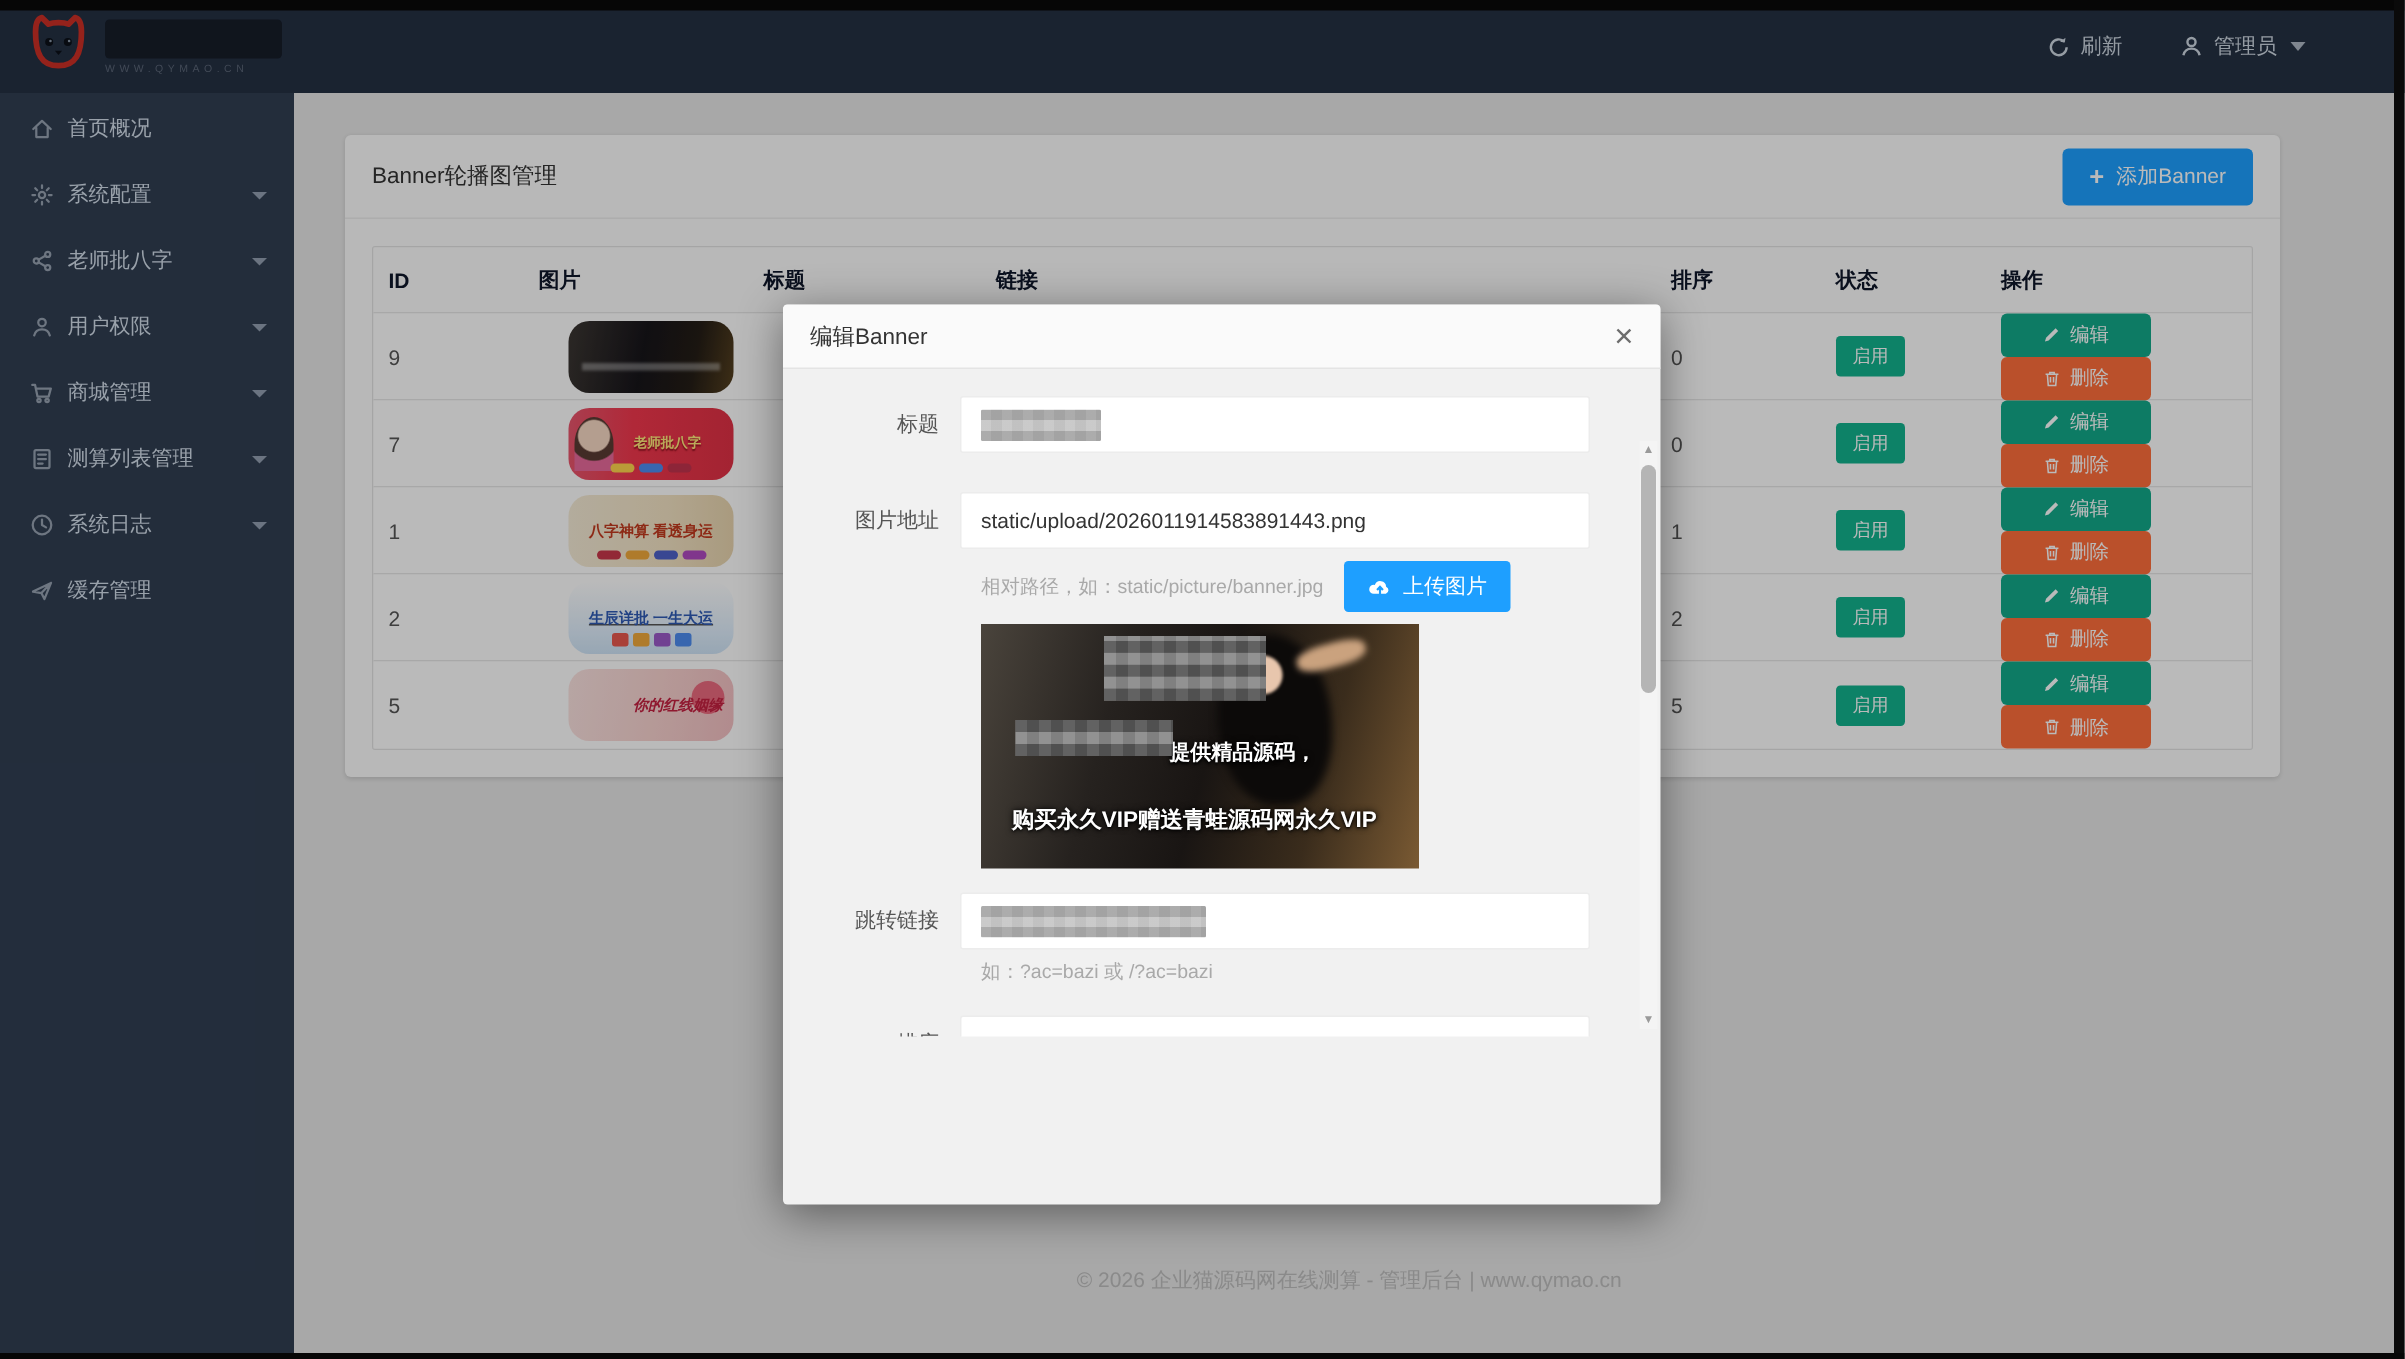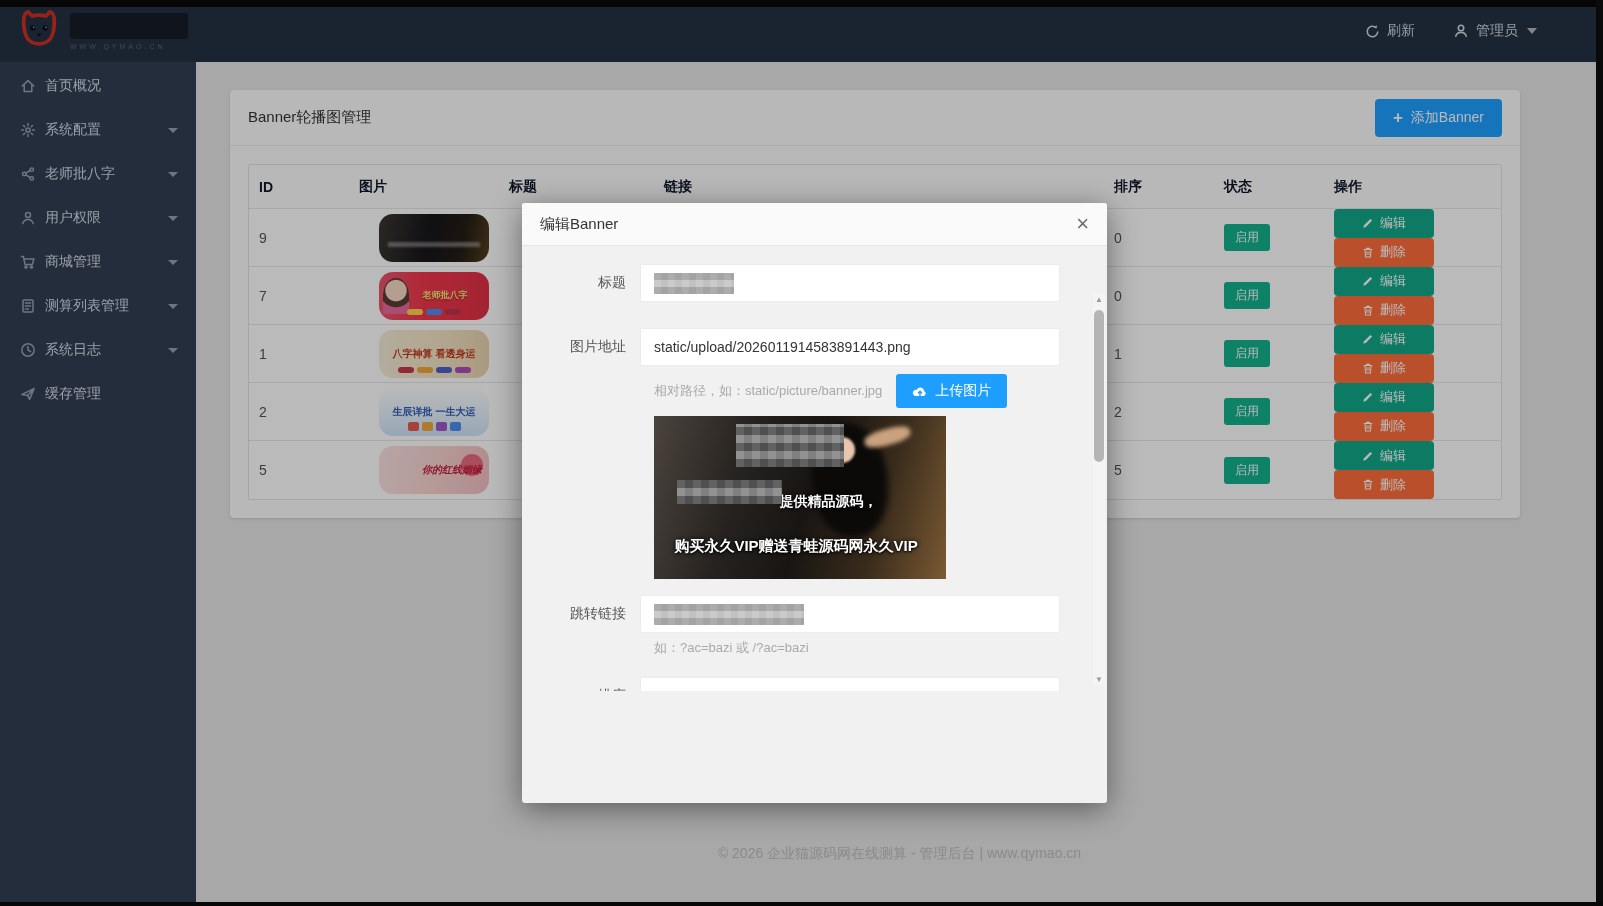--- a/index.html
+++ b/index.html
@@ -58,21 +58,21 @@
   .b-red { background:linear-gradient(90deg,#e8566d 0%,#f2374d 40%,#e03145 100%); }
   .b-red::before { content:""; position:absolute; left:4px; top:6px; width:26px; height:36px; border-radius:50% 50% 0 0;
                    background:radial-gradient(circle at 50% 35%,#f7d9c4 0 38%,#5a3b33 42% 60%,#e86a9c 64%); }
   .b-red .bt { color:#ffe87a; text-shadow:0 1px 1px #90101f; margin-left:22px; }
   .b-red .pills i:nth-child(1){background:#ffd54d;} .b-red .pills i:nth-child(2){background:#4d8df0;}
   .b-red .pills i:nth-child(3){background:#c2334d;}
   .b-cream { background:linear-gradient(90deg,#f6ecd7,#f3e3c4 60%,#e8d4ae); }
   .b-cream .bt { color:#c23a1f; font-size:10px; }
   .b-cream .pills i:nth-child(1){background:#c9374a;} .b-cream .pills i:nth-child(2){background:#f0a93c;}
   .b-cream .pills i:nth-child(3){background:#4f62c9;} .b-cream .pills i:nth-child(4){background:#b04ac1;}
-  .b-blue { background:linear-gradient(180deg,#ffffff,#dfeefc 70%,#cfe4f7); }
+  .b-blue { background:linear-gradient(180deg,#ffffff,#dfeefc 70%,#cfe4f7);text-decoration:underline; }
   .b-blue .bt { color:#2f5bb5; font-size:10px; }
   .b-blue .pills i { width:11px; height:9px; border-radius:2px; }
   .b-blue .pills i:nth-child(1){background:#e8584f;} .b-blue .pills i:nth-child(2){background:#f0a93c;}
   .b-blue .pills i:nth-child(3){background:#9b59c9;} .b-blue .pills i:nth-child(4){background:#4d8df0;}
   .b-pink { background:linear-gradient(100deg,#fbe3e1,#f8d2cf 55%,#f3bfc2); }
   .b-pink .bt { color:#c42141; font-size:10px; font-style:italic;margin-left:36px; }
   .b-pink::after { content:""; position:absolute; right:6px; top:8px; width:22px; height:22px; border-radius:50%;
                    background:#e8526b; opacity:.8; }
 
   .badge { display:inline-block; padding:5px 11px; border-radius:3px; background:#13b28e; color:#fff; font-size:12px; }

